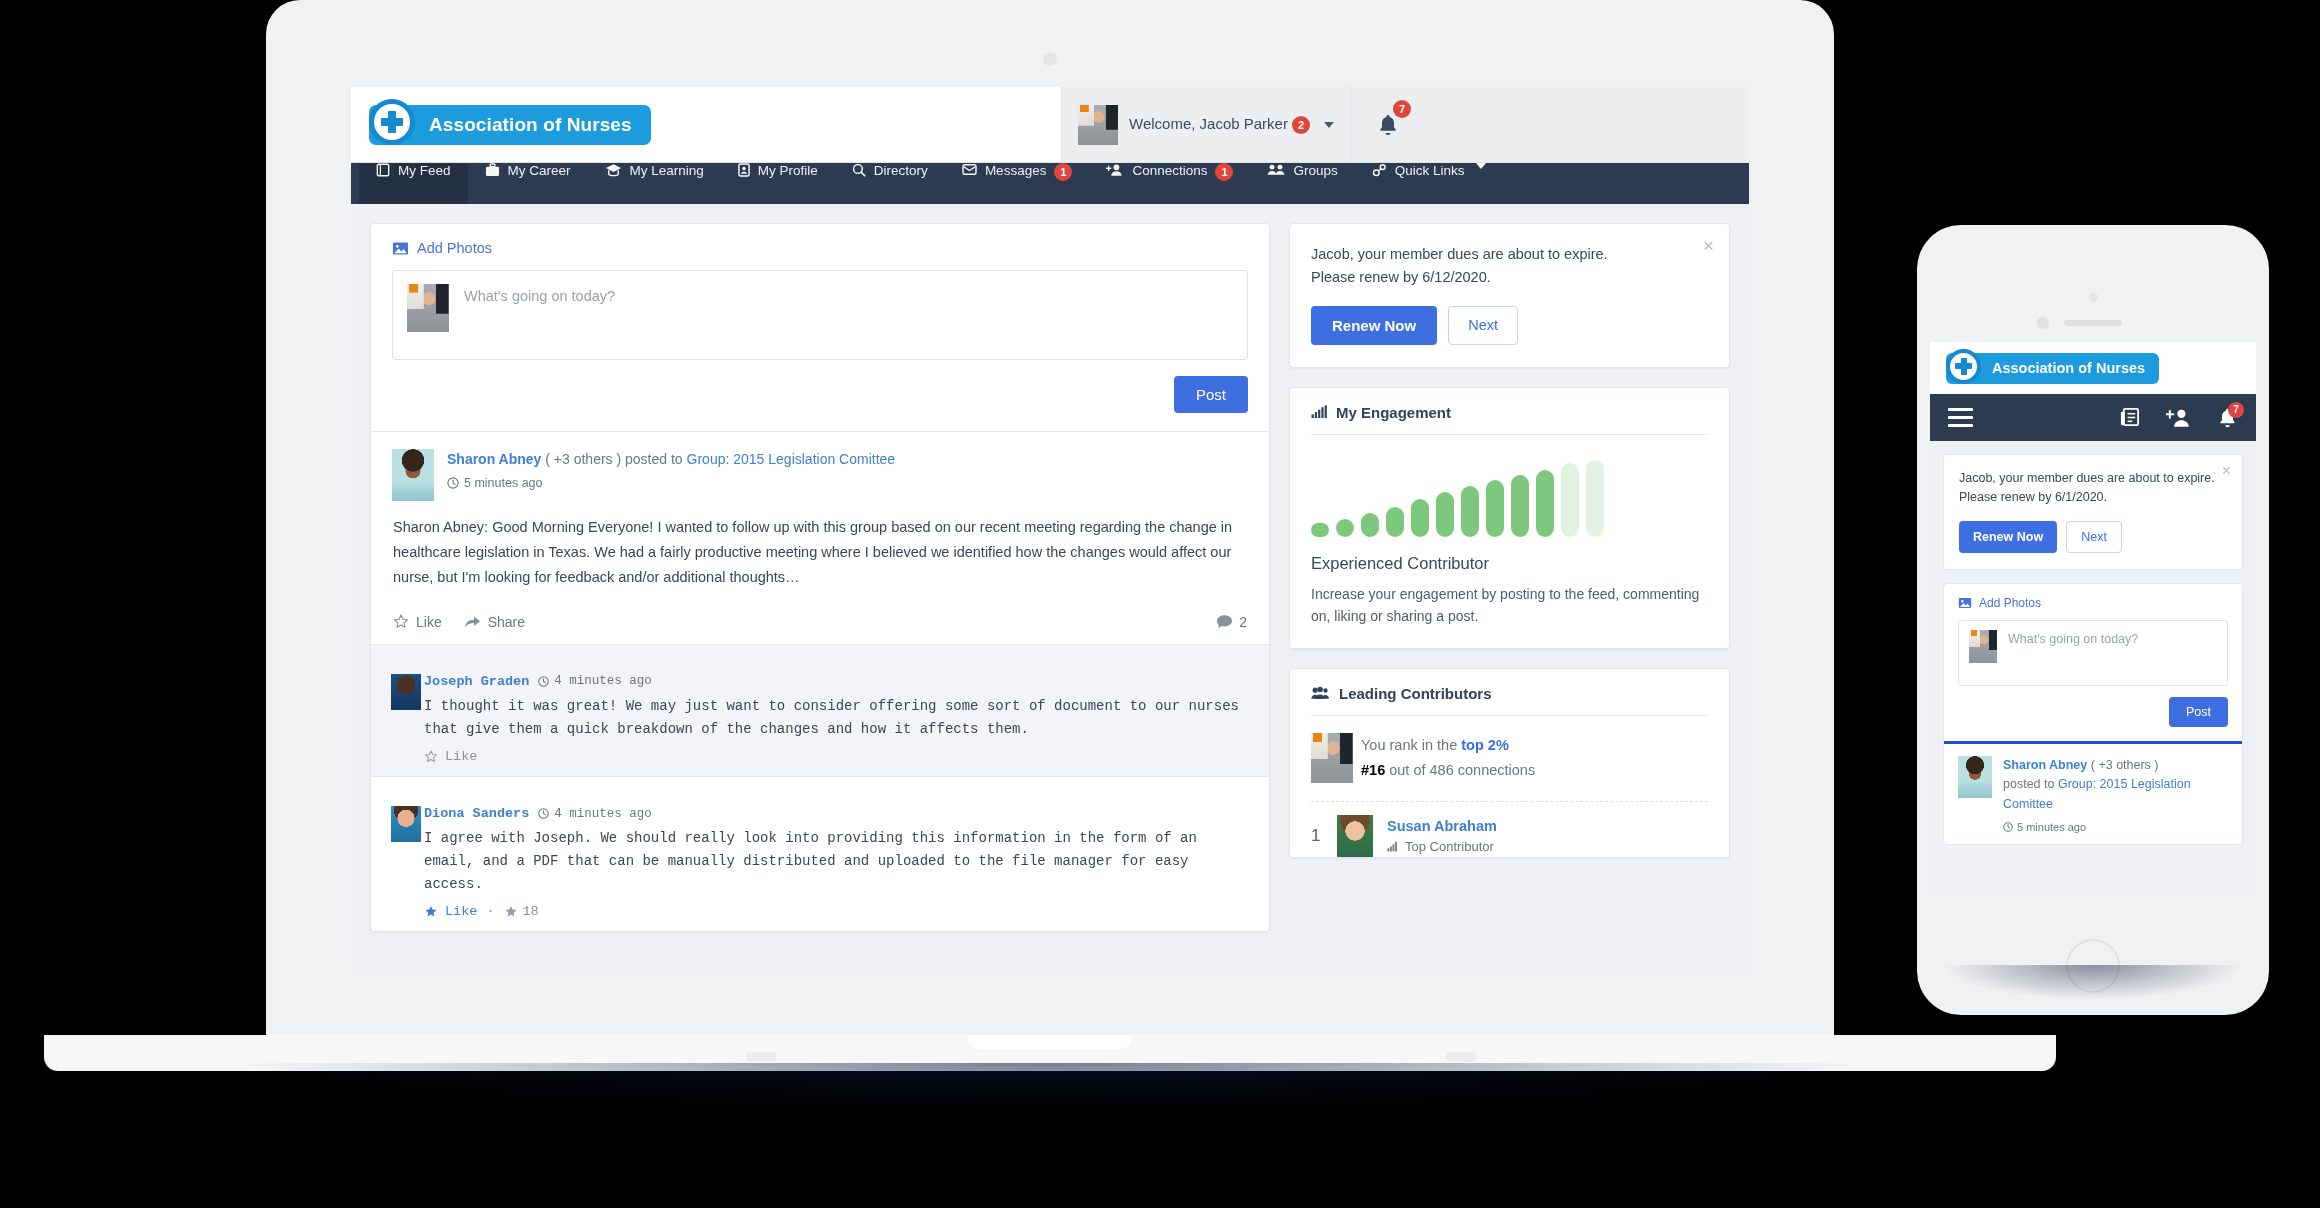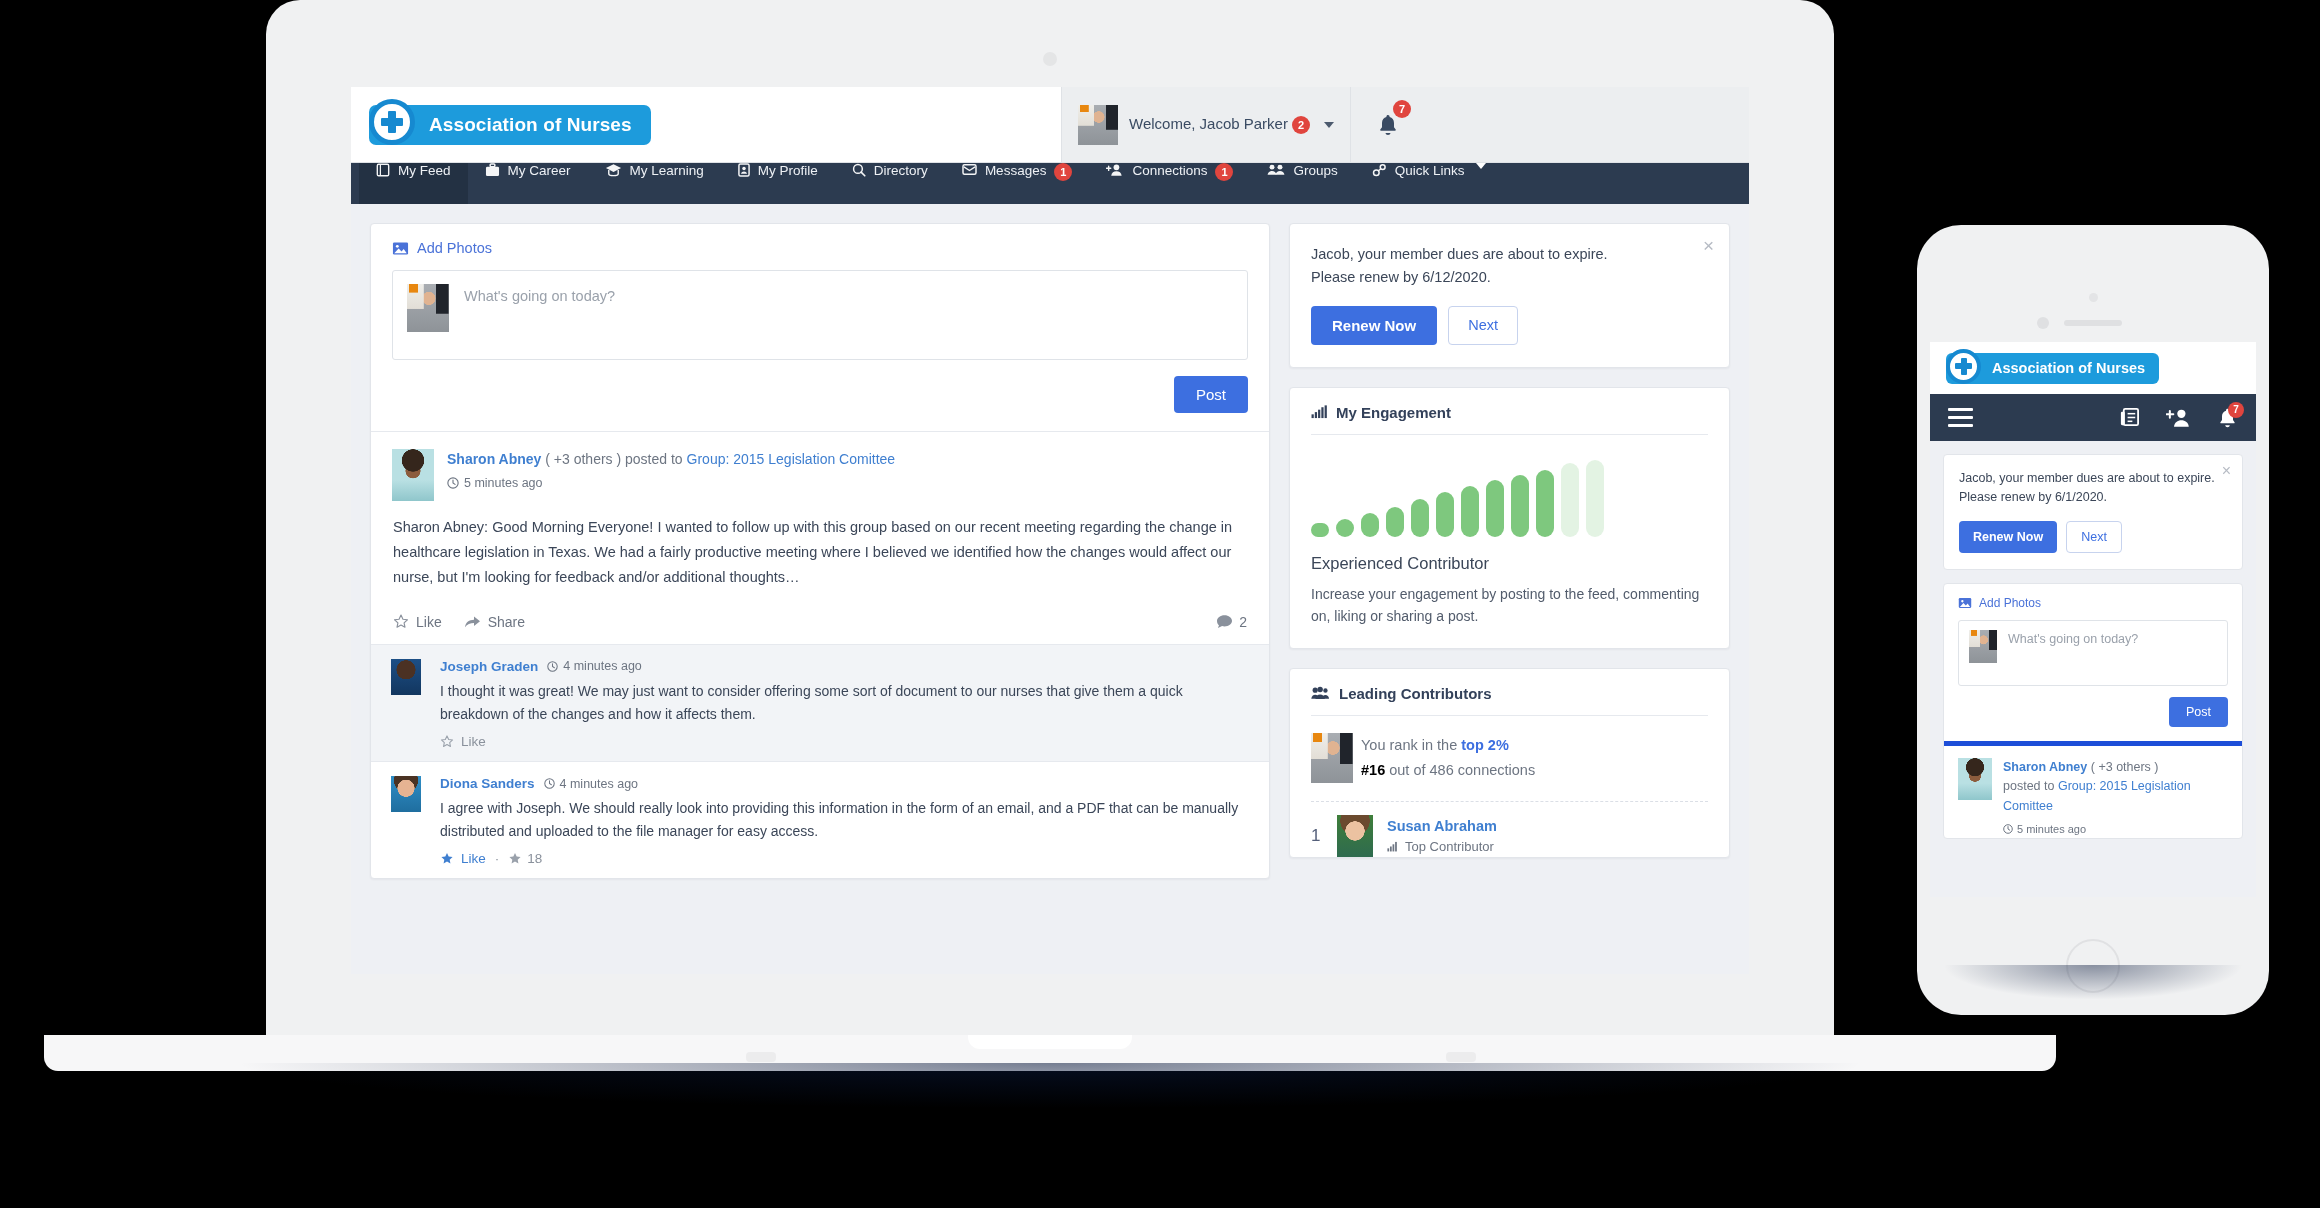--- a/index.html
+++ b/index.html
@@ -82,21 +82,21 @@
   .lnk{color:#3f7fd0;}
   .lnk-b{color:#3f7fd0;font-weight:bold;}
   .muted{color:#6d7582;}
   .ts{font-size:12.5px;color:#6d7582;display:flex;align-items:center;gap:5px;margin-top:6px;}
   .post-body{font-size:14.5px;line-height:1.72;color:#3b4658;padding:14px 1px 16px 1px;}
   .act-row{display:flex;align-items:center;gap:22px;padding:8px 1px 14px 1px;font-size:14px;color:#6d7582;}
   .act{display:flex;align-items:center;gap:7px;}
   .act-count{margin-left:auto;display:flex;align-items:center;gap:6px;}
 
   
-  .cmt{display:flex;gap:19px;padding:14px 20px 12px 20px;border-top:1px solid #e6e9ee;}
+  .cmt{display:flex;gap:3px;padding:29px 20px 12px 20px;border-top:1px solid #e6e9ee;font-family:Liberation Mono, monospace;}
   .cmt.alt{background:#f2f4f7;}
   .cmt-av{width:30px;height:36px;flex:none;overflow:hidden;position:relative;background:#5b4132;}
   .cmt-head{font-size:13.5px;display:flex;align-items:center;gap:9px;}
   .cmt-body{font-size:14px;line-height:1.65;color:#3b4658;margin-top:6px;}
   .cmt-acts{display:flex;align-items:center;gap:9px;font-size:13.5px;color:#8a919c;margin-top:8px;}
 
   
   .notice{padding:19px 21px 22px 21px;position:relative;}
   .notice-txt{font-size:14.5px;line-height:1.58;color:#3b4658;}
   .notice-btns{display:flex;gap:11px;margin-top:17px;}
@@ -154,21 +154,21 @@
   .m-btn-p{background:#3d6fe0;color:#fff;border:none;border-radius:4px;font-size:12.5px;padding:8px 14px;font-family:inherit;}
   .m-btn-o{background:#fff;color:#3d6fe0;border:1px solid #c7d3ee;border-radius:4px;font-size:12.5px;padding:8px 14px;font-family:inherit;}
   .m-x{position:absolute;right:11px;top:8px;color:#b6bbc4;font-size:16px;line-height:1;}
   .m-comp{padding:12px 14px 14px 14px;}
   .m-add{display:flex;align-items:center;gap:7px;color:#4a72d8;font-size:12px;margin-bottom:10px;}
   .m-ta{border:1px solid #dfe3e8;border-radius:3px;display:flex;gap:11px;padding:9px 10px;min-height:46px;}
   .m-ta-av{width:28px;height:33px;background:#c9c6c2;overflow:hidden;position:relative;flex:none;}
   .m-ta-ph{color:#9aa1ab;font-size:12.5px;padding-top:2px;}
   .m-postrow{display:flex;justify-content:flex-end;margin-top:11px;}
   .m-post{background:#3d6fe0;color:#fff;border:none;border-radius:4px;font-size:12.5px;padding:8px 17px;font-family:inherit;}
-  .m-feed{padding:12px 14px 0 14px;display:flex;gap:11px;border-top:5px solid #1d4ed8;}
+  .m-feed{padding:12px 14px 8px 14px;display:flex;gap:11px;border-top:3px solid #1d4ed8;}
   .m-feed-av{width:34px;height:42px;overflow:hidden;position:relative;background:#6b4630;flex:none;}
   .m-feed-txt{font-size:12.5px;line-height:1.55;}
   .m-ts{font-size:11px;color:#6d7582;display:flex;align-items:center;gap:4px;margin-top:5px;}
   #phone-shadow{position:absolute;left:-40px;top:740px;width:432px;height:80px;
       background:radial-gradient(ellipse 48% 60% at 50% 0%, rgba(10,25,60,.45), rgba(0,0,0,0) 72%);}
 
   
   .ph-jacob{background:
      linear-gradient(#e8870f,#e8870f) left 2px top 0/22% 18% no-repeat,
      linear-gradient(#20242b,#20242b) right 0 top 0/30% 62% no-repeat,

